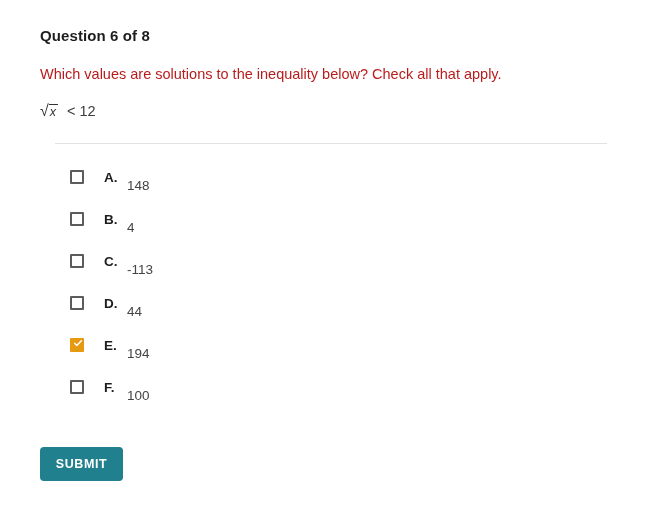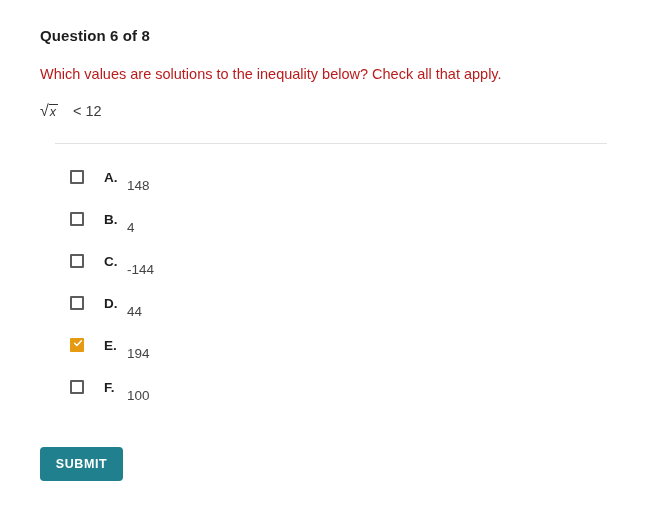--- a/index.html
+++ b/index.html
@@ -72,21 +72,21 @@
   .radicand {
     font-style: italic;
     font-size: 12.5px;
     border-top: 1px solid #333333;
     padding: 1px 2px 0 1px;
     line-height: 12px;
     position: relative;
     top: 1px;
   }
   .relation {
-    margin-left: 15px;
+    margin-left: 9px;
     font-size: 14.5px;
     color: #3c3c3c;
   }
 
   .divider {
     margin-top: 22px;
     width: 552px;
     height: 1px;
     background: #e2e2e4;
     border: 0;
@@ -195,21 +195,21 @@
         <span class="option-value">148</span>
       </li>
       <li class="option-row">
         <span class="checkbox"></span>
         <span class="option-letter">B.</span>
         <span class="option-value">4</span>
       </li>
       <li class="option-row">
         <span class="checkbox"></span>
         <span class="option-letter">C.</span>
-        <span class="option-value">-144</span>
+        <span class="option-value">-113</span>
       </li>
       <li class="option-row">
         <span class="checkbox"></span>
         <span class="option-letter">D.</span>
         <span class="option-value">44</span>
       </li>
       <li class="option-row">
         <span class="checkbox checked">
           <svg class="tick" viewBox="0 0 12 12" aria-hidden="true">
             <path d="M2 6.3 L4.6 8.9 L10 3.2" fill="none" stroke="#ffffff" stroke-width="1.7" stroke-linecap="round" stroke-linejoin="round"></path>

